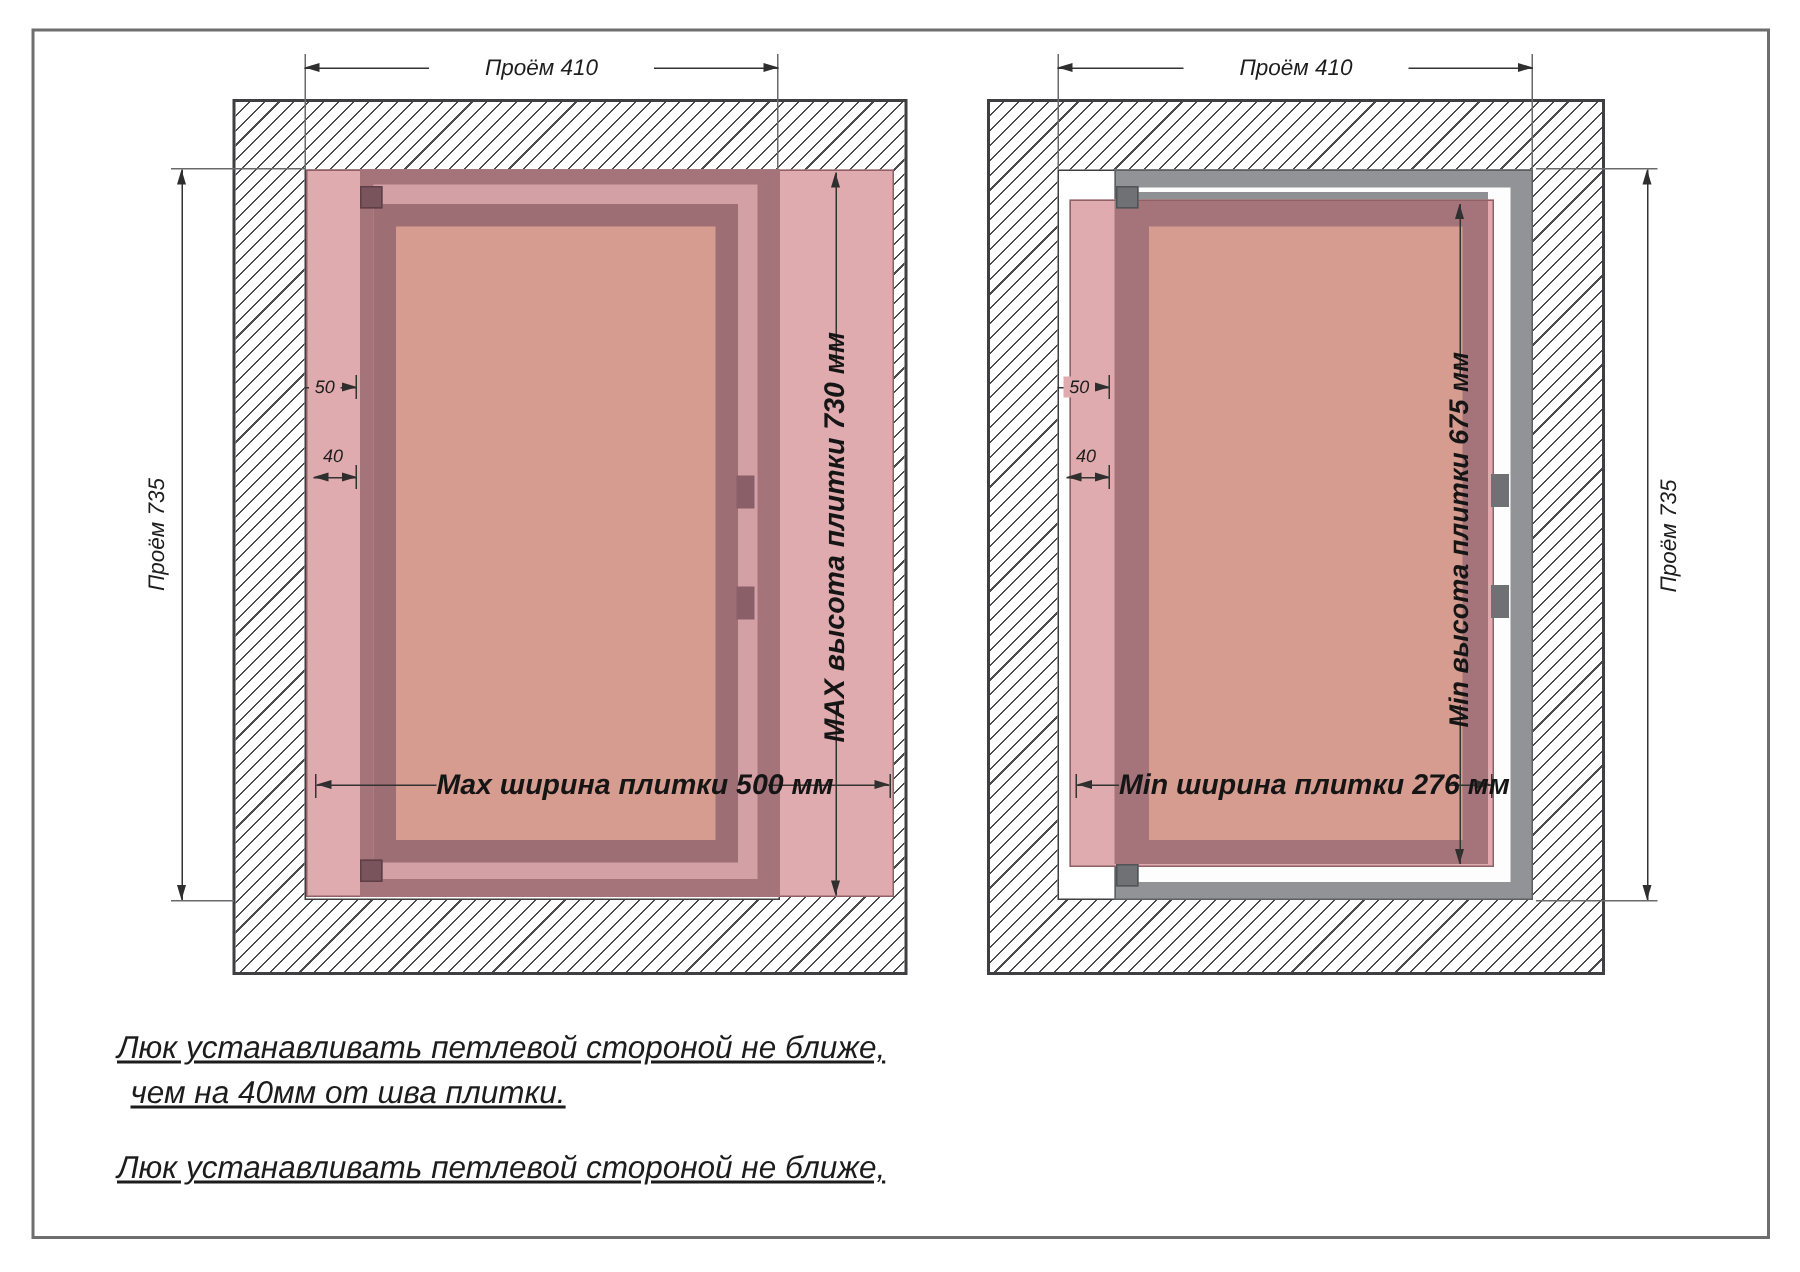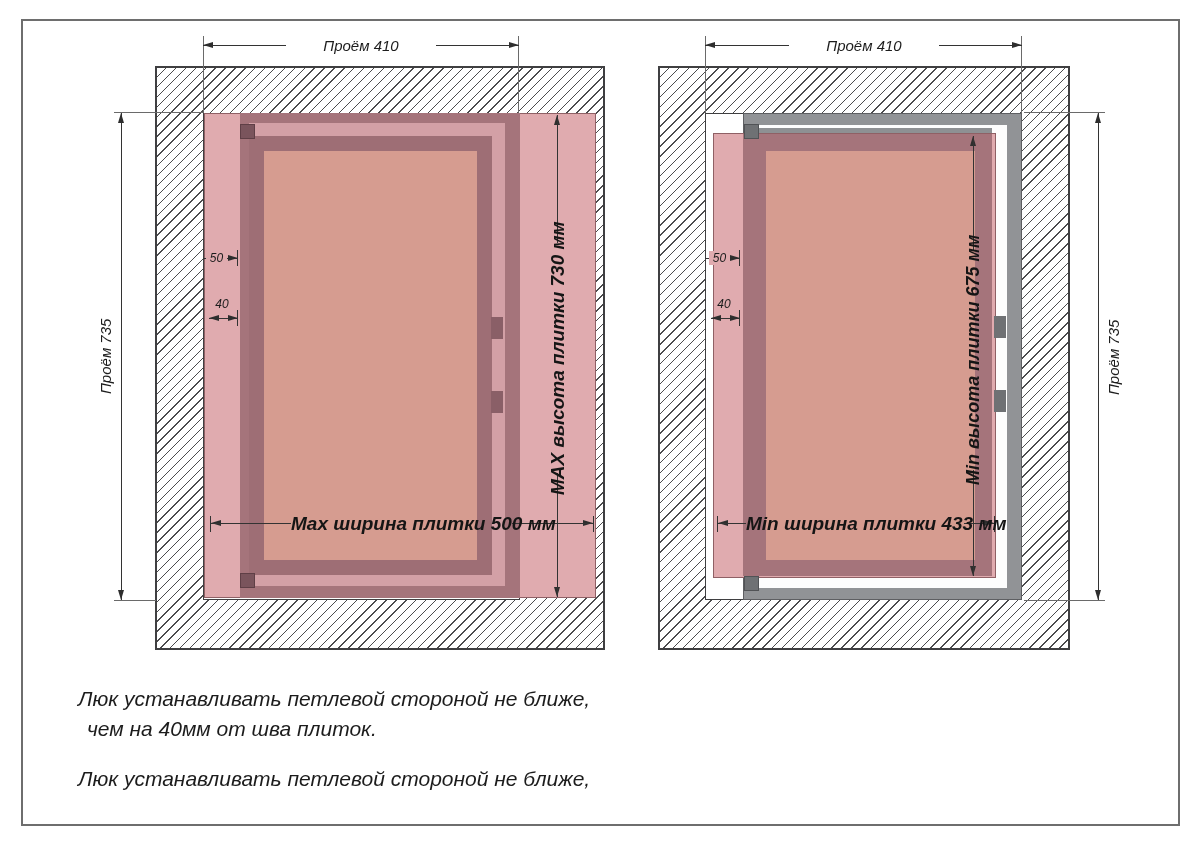--- a/index.html
+++ b/index.html
@@ -14,21 +14,21 @@
   .lbl{position:absolute;font-style:italic;font-size:15px;color:#1d1d1d;text-align:center;line-height:17px;}
   .sm{font-size:12px;line-height:14px;}
   .blbl{position:absolute;font-style:italic;font-weight:bold;font-size:19px;color:#151515;
         text-align:center;line-height:21px;white-space:nowrap;}
   .vtx{writing-mode:vertical-rl;transform:rotate(180deg);display:flex;align-items:center;justify-content:center;}
   .ar{position:absolute;width:0;height:0;border:solid rgba(0,0,0,0);}
   .ar-l{border-width:3.5px 10px 3.5px 0;border-right-color:#2e2e2e;}
   .ar-r{border-width:3.5px 0 3.5px 10px;border-left-color:#2e2e2e;}
   .ar-u{border-width:0 3.5px 10px 3.5px;border-bottom-color:#2e2e2e;}
   .ar-d{border-width:10px 3.5px 0 3.5px;border-top-color:#2e2e2e;}
-  .note{position:absolute;font-style:italic;font-size:21px;color:#1c1c1c;line-height:30px;white-space:nowrap;}
+  .note{position:absolute;font-style:italic;font-size:21px;color:#1c1c1c;line-height:30px;white-space:nowrap;text-decoration:underline;}
   .note .l2{padding-left:9px;}
 </style>
 </head>
 <body>
 
 <div id="canvas">
 
   <div class="r" style="left:21px;top:19px;width:1159px;height:807px;border:2px solid #6e6e6e;"></div>
 
   <div>
@@ -150,33 +150,33 @@
       <div class="tick" style="left:739px;top:310px;"></div>
     </div>
 
     <div>
       <div class="tick" style="left:717px;top:516px;"></div>
       <div class="tick" style="left:994px;top:516px;"></div>
       <div class="ar ar-l" style="left:718px;top:519.5px;"></div>
       <div class="ar ar-r" style="left:984px;top:519.5px;"></div>
       <div class="ln" style="left:718px;top:523px;width:28px;height:1px;"></div>
       <div class="ln" style="left:964px;top:523px;width:30px;height:1px;"></div>
-      <div class="blbl" style="left:746px;top:513px;width:218px;">Min ширина плитки 433 мм</div>
+      <div class="blbl" style="left:746px;top:513px;width:218px;">Min ширина плитки 276 мм</div>
     </div>
 
     <div>
       <div class="ar ar-u" style="left:969.5px;top:136px;"></div>
       <div class="ar ar-d" style="left:969.5px;top:566px;"></div>
       <div class="ln" style="left:973px;top:136px;width:1px;height:114px;"></div>
       <div class="ln" style="left:973px;top:470px;width:1px;height:106px;"></div>
       <div class="blbl vtx" style="left:962px;top:250px;width:22px;height:220px;font-size:18px;">Min высота плитки 675 мм</div>
     </div>
   </div>
 
   <div class="note" style="left:78px;top:684px;">
     <div class="l1">Люк устанавливать петлевой стороной не ближе,</div>
-    <div class="l2">чем на 40мм от шва плиток.</div>
+    <div class="l2">чем на 40мм от шва плитки.</div>
   </div>
   <div class="note" style="left:78px;top:764px;">
     <div class="l1">Люк устанавливать петлевой стороной не ближе,</div>
   </div>
 
 </div>
 
 </body></html>

